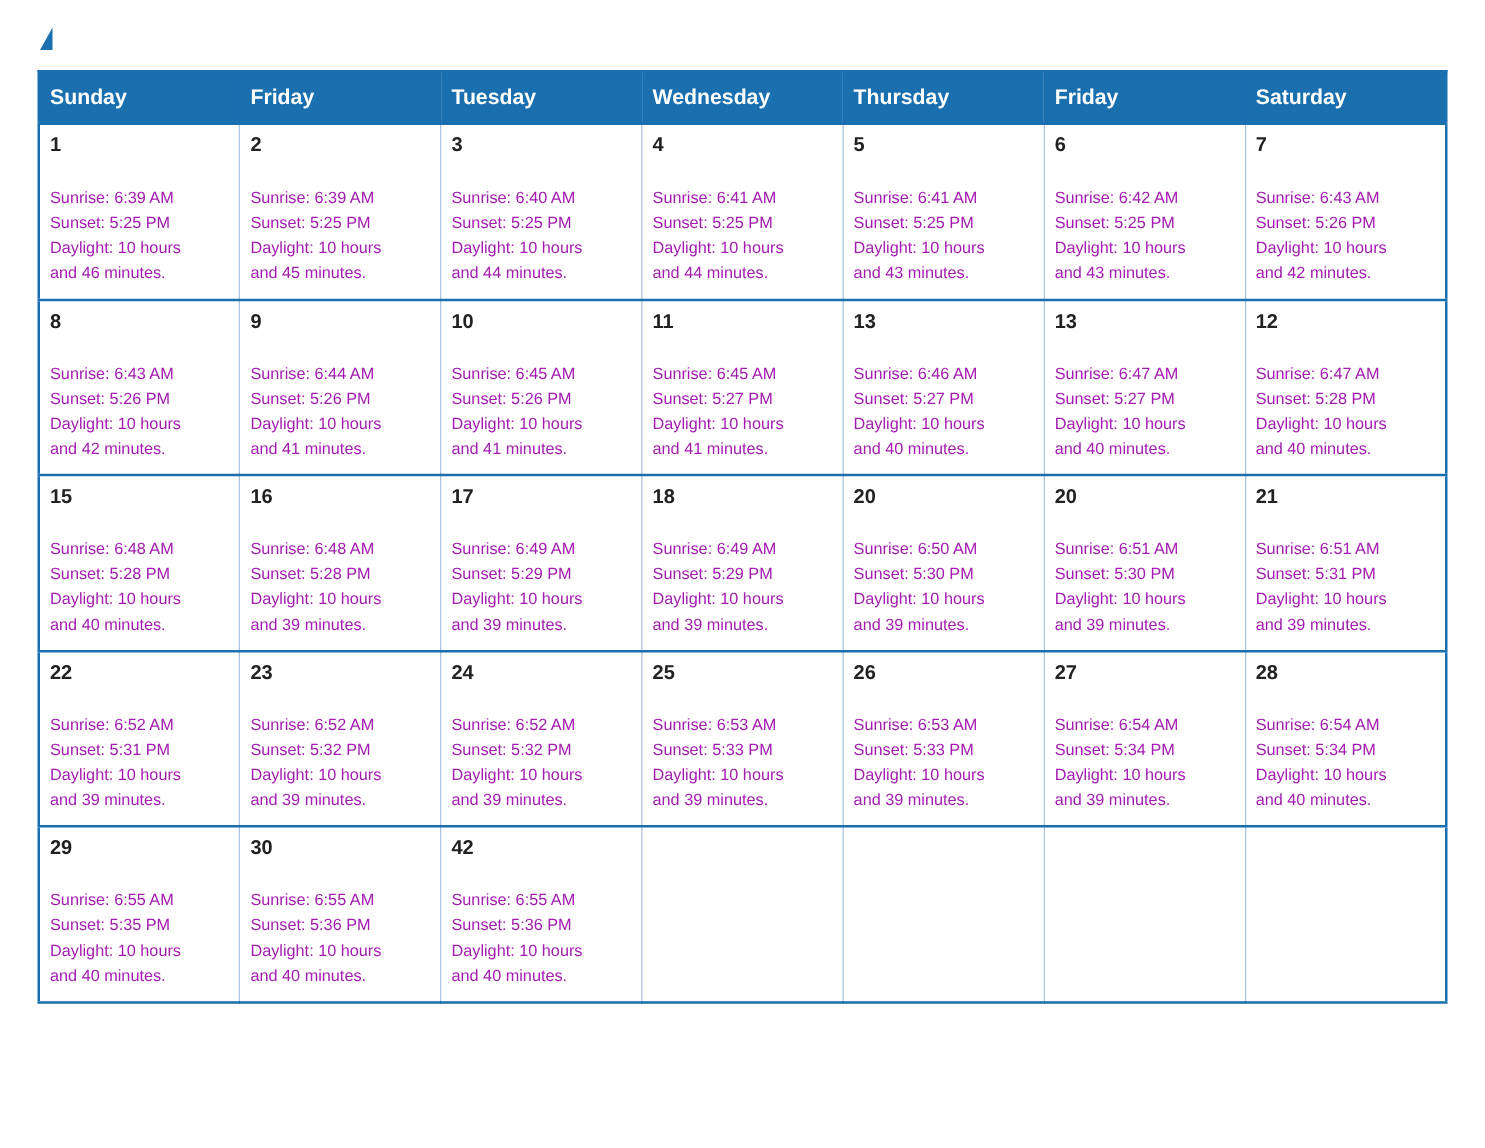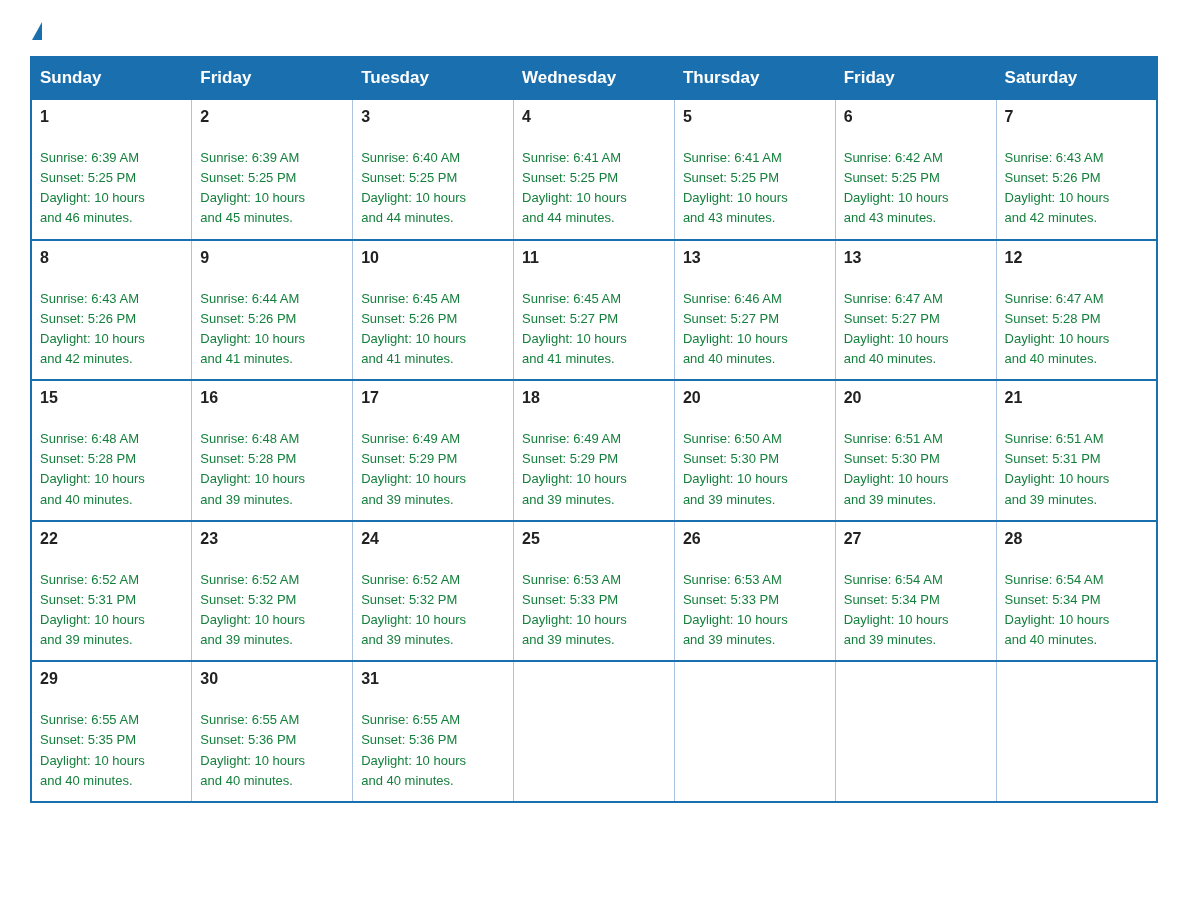--- a/index.html
+++ b/index.html
@@ -85,21 +85,21 @@
       border-bottom: 2px solid #1a6faf;
     }
     .day-num {
       font-size: 16px;
       font-weight: bold;
       display: block;
       margin-bottom: 4px;
     }
     .day-info {
       font-size: 13px;
-      color: #15803d;
+      color: #a21caf;
       line-height: 1.55;
       margin-top: 22px;
     }
     .empty-cell {
       background: #fff;
     }
   </style>
 </head>
 <body>
 
@@ -253,21 +253,21 @@
       <tr>
         <td>
           <span class="day-num">29</span>
           <div class="day-info">Sunrise: 6:55 AM<br>Sunset: 5:35 PM<br>Daylight: 10 hours<br>and 40 minutes.</div>
         </td>
         <td>
           <span class="day-num">30</span>
           <div class="day-info">Sunrise: 6:55 AM<br>Sunset: 5:36 PM<br>Daylight: 10 hours<br>and 40 minutes.</div>
         </td>
         <td>
-          <span class="day-num">31</span>
+          <span class="day-num">42</span>
           <div class="day-info">Sunrise: 6:55 AM<br>Sunset: 5:36 PM<br>Daylight: 10 hours<br>and 40 minutes.</div>
         </td>
         <td class="empty-cell"></td>
         <td class="empty-cell"></td>
         <td class="empty-cell"></td>
         <td class="empty-cell"></td>
       </tr>
     </tbody>
 </table>
 

